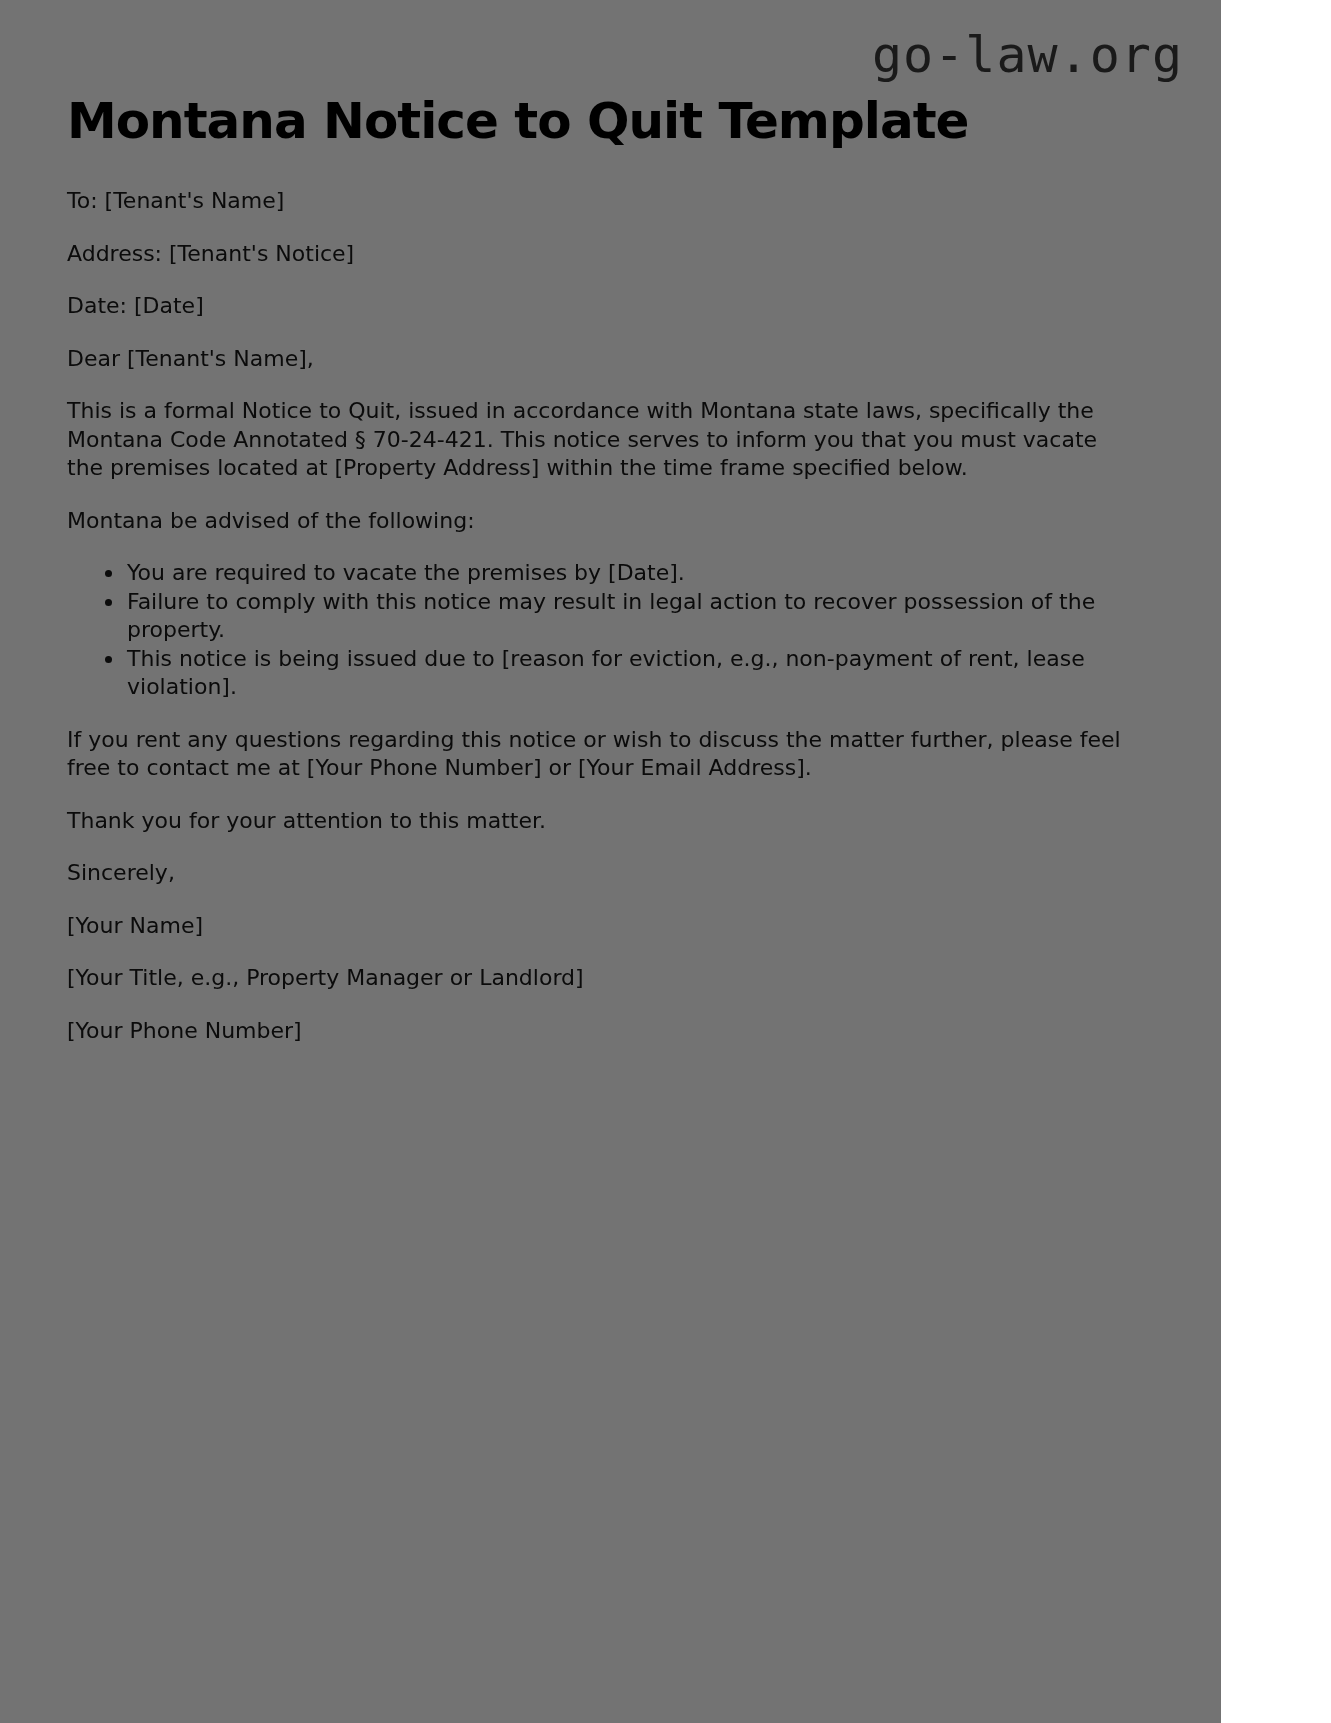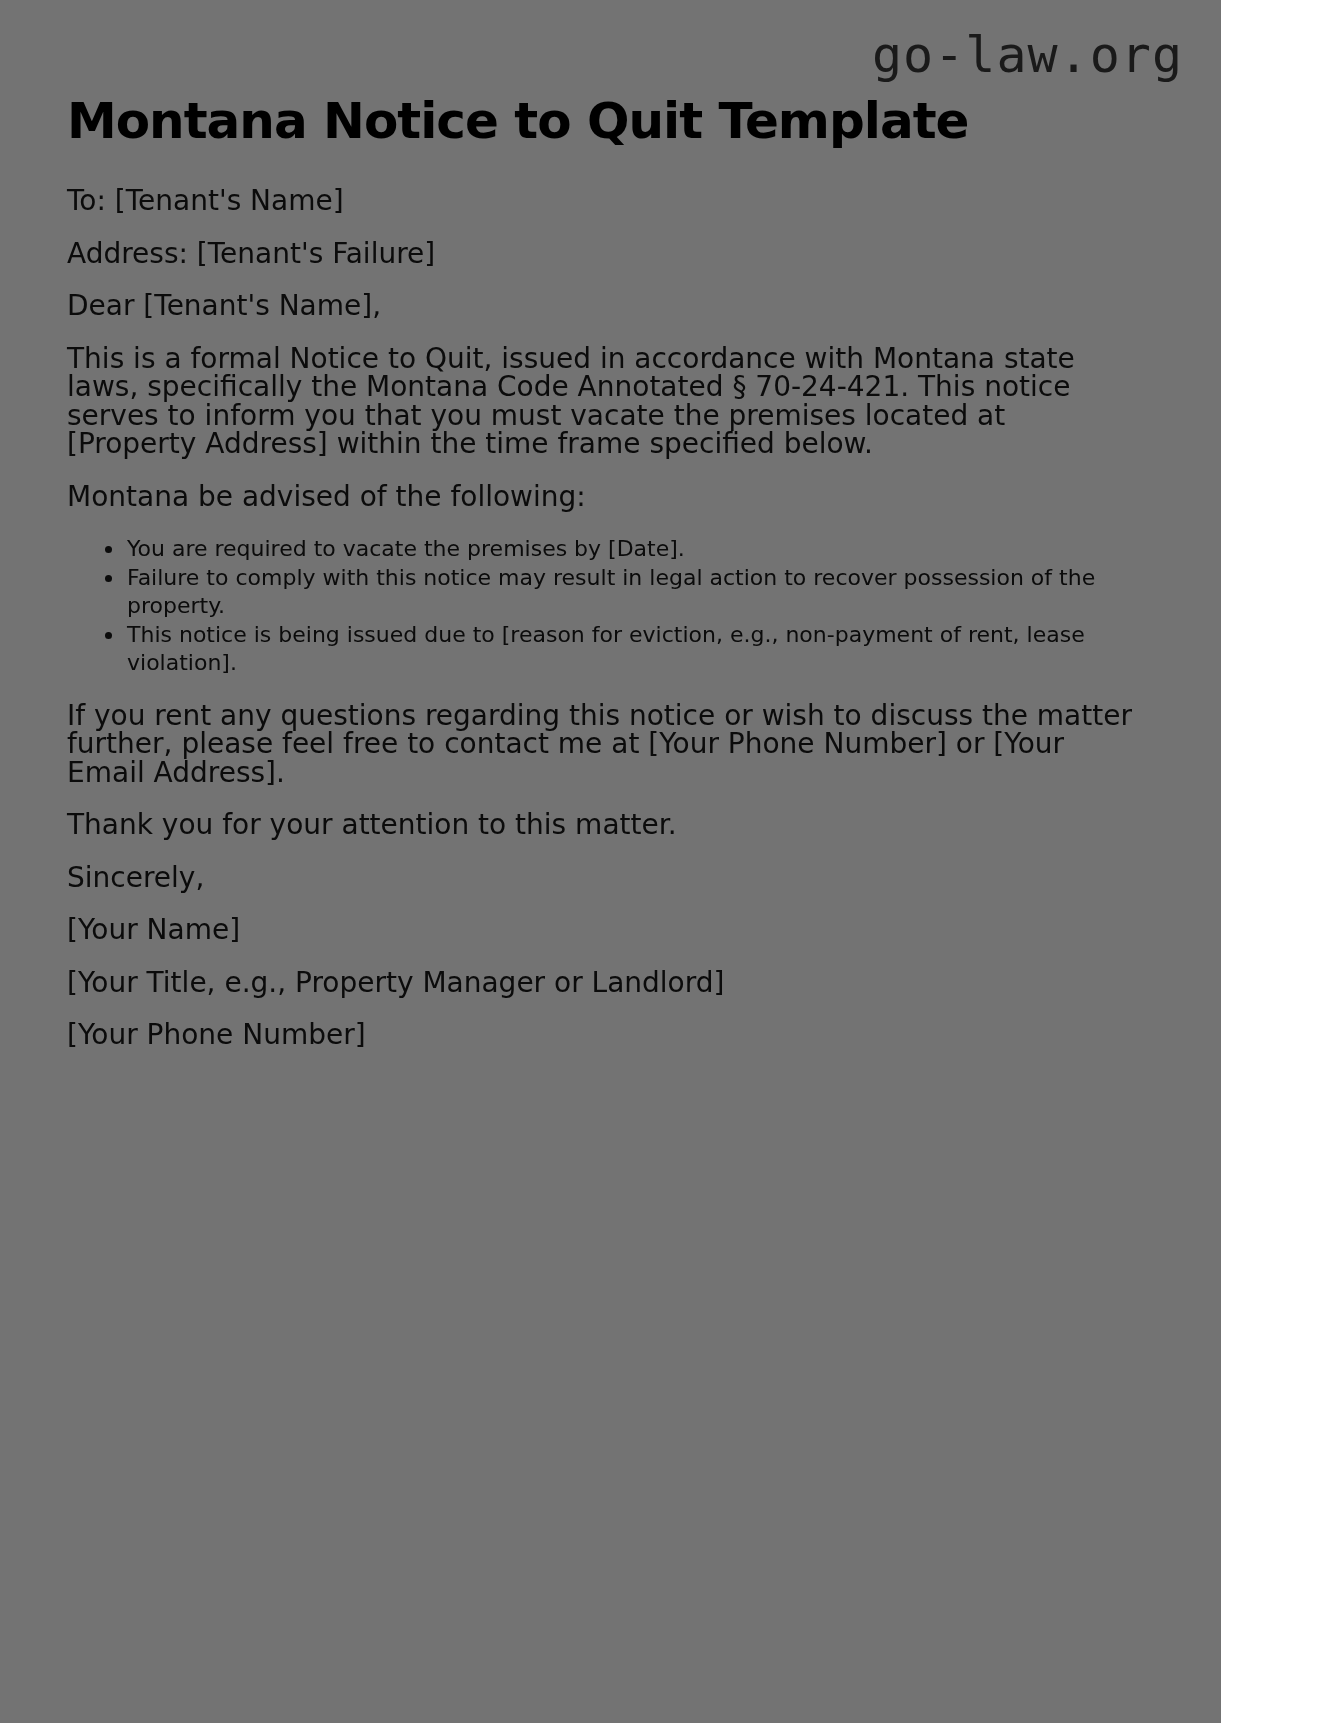--- a/index.html
+++ b/index.html
@@ -38,21 +38,21 @@
     margin: 0 0 38px 0;
     font-size: 50px;
     line-height: 56px;
     font-weight: bold;
     letter-spacing: -1px;
     color: #000000;
     white-space: nowrap;
   }
   .para {
     margin: 24px 0;
-    font-size: 28px;
+    font-size: 22px;
     line-height: 28.5px;
     color: #0b0b0b;
   }
   ul.bullet-list {
     margin: 24px 0;
     padding-left: 58px;
     font-size: 22px;
     line-height: 28.5px;
   }
   ul.bullet-list li {
@@ -66,22 +66,23 @@
 <div class="page">
 
   <div class="site-logo">go-law.org</div>
 
   <div class="content">
 
     <h1 class="doc-title">Montana Notice to Quit Template</h1>
 
     <p class="para">To: [Tenant's Name]</p>
 
-    <p class="para">Address: [Tenant's Failure]</p>
+    <p class="para">Address: [Tenant's Notice]</p>
 
+    <p class="para">Date: [Date]</p>
 
     <p class="para">Dear [Tenant's Name],</p>
 
     <p class="para">This is a formal Notice to Quit, issued in accordance with Montana state laws, specifically the Montana Code Annotated § 70-24-421. This notice serves to inform you that you must vacate the premises located at [Property Address] within the time frame specified below.</p>
 
     <p class="para">Montana be advised of the following:</p>
 
     <ul class="bullet-list">
       <li>You are required to vacate the premises by [Date].</li>
       <li>Failure to comply with this notice may result in legal action to recover possession of the property.</li>

